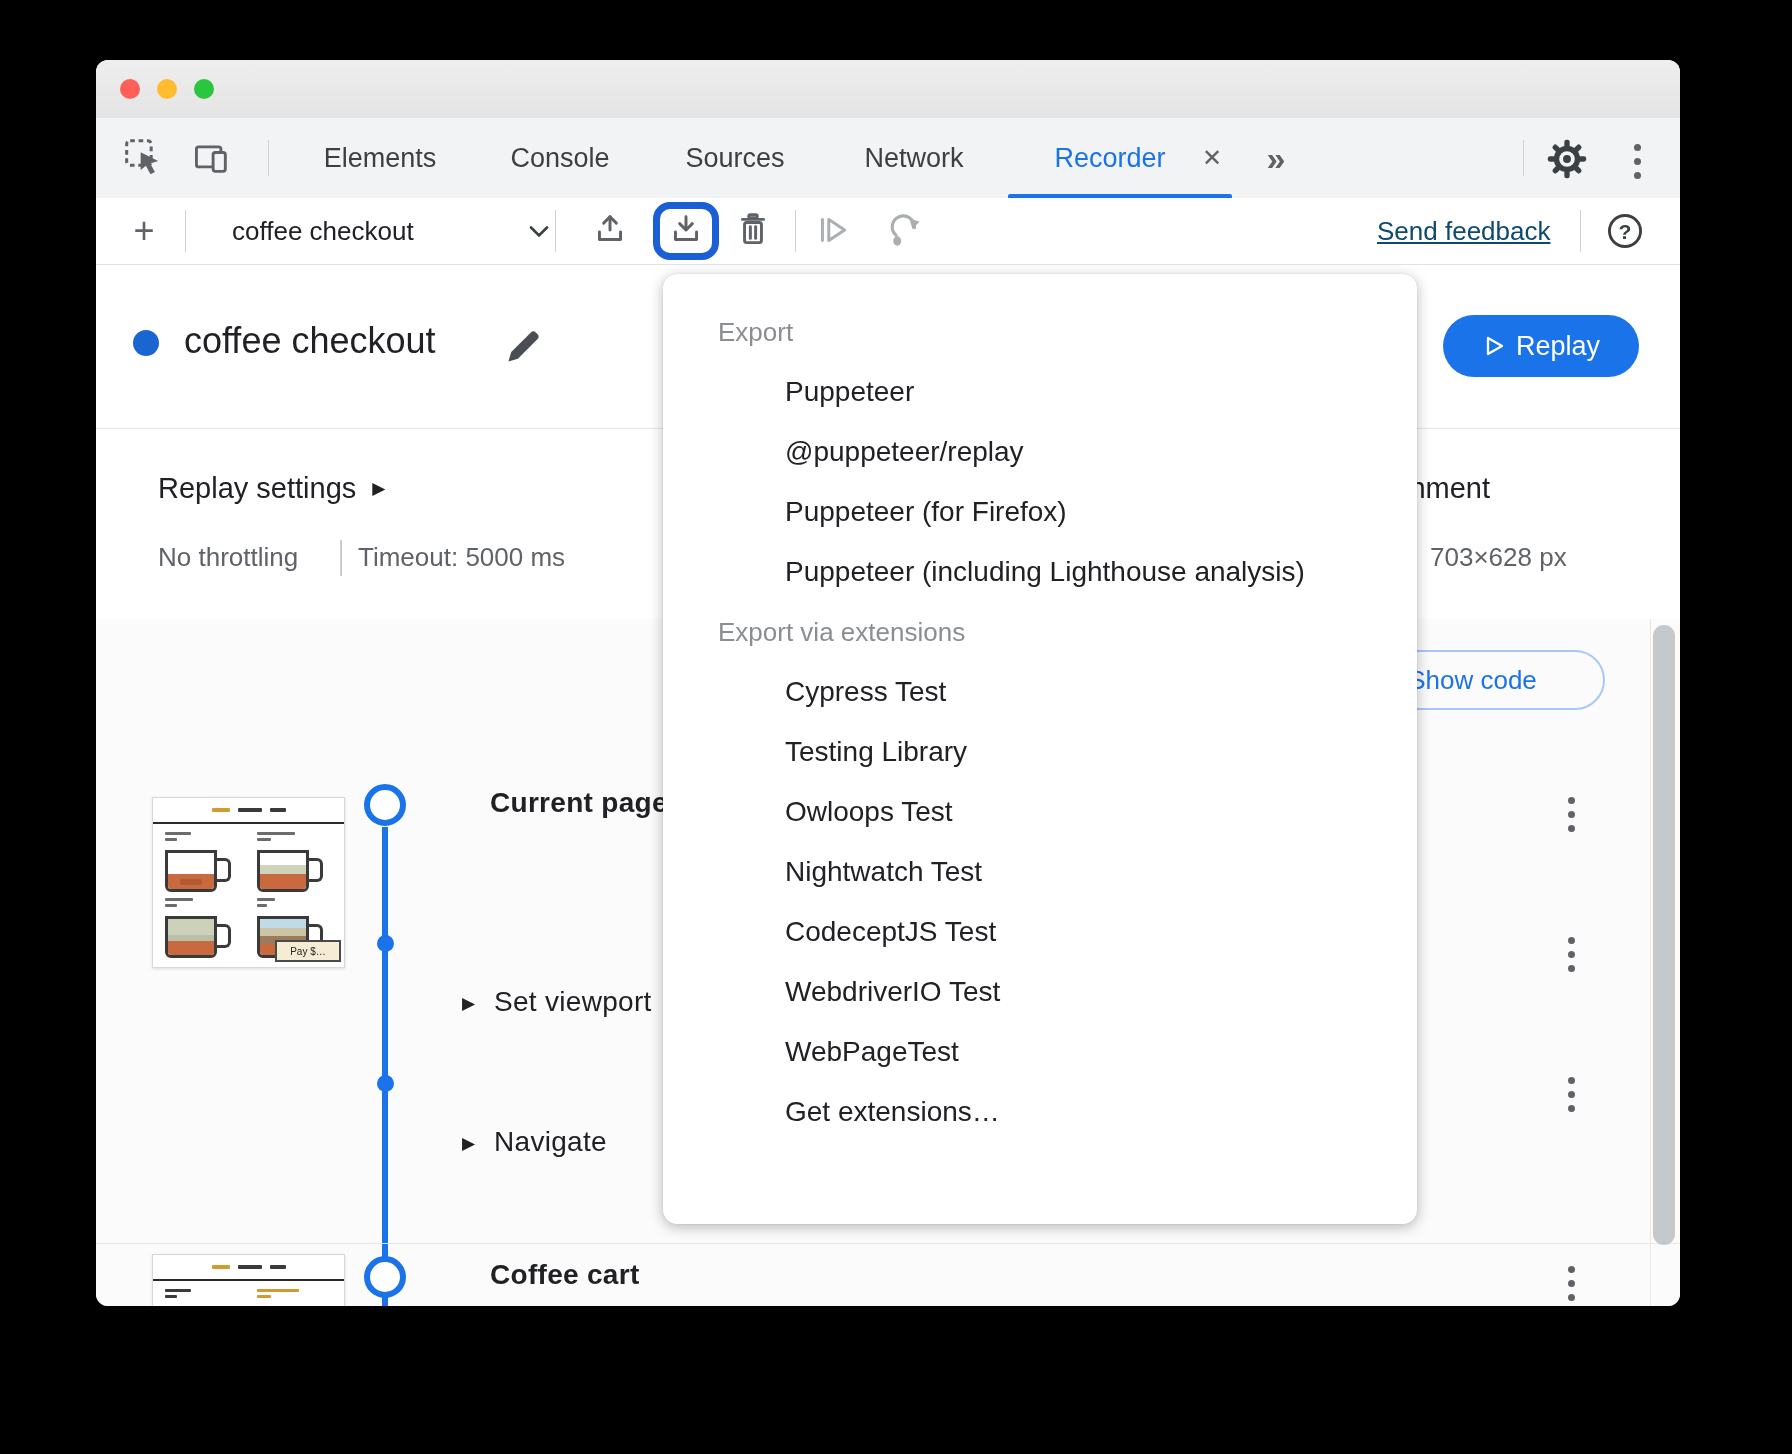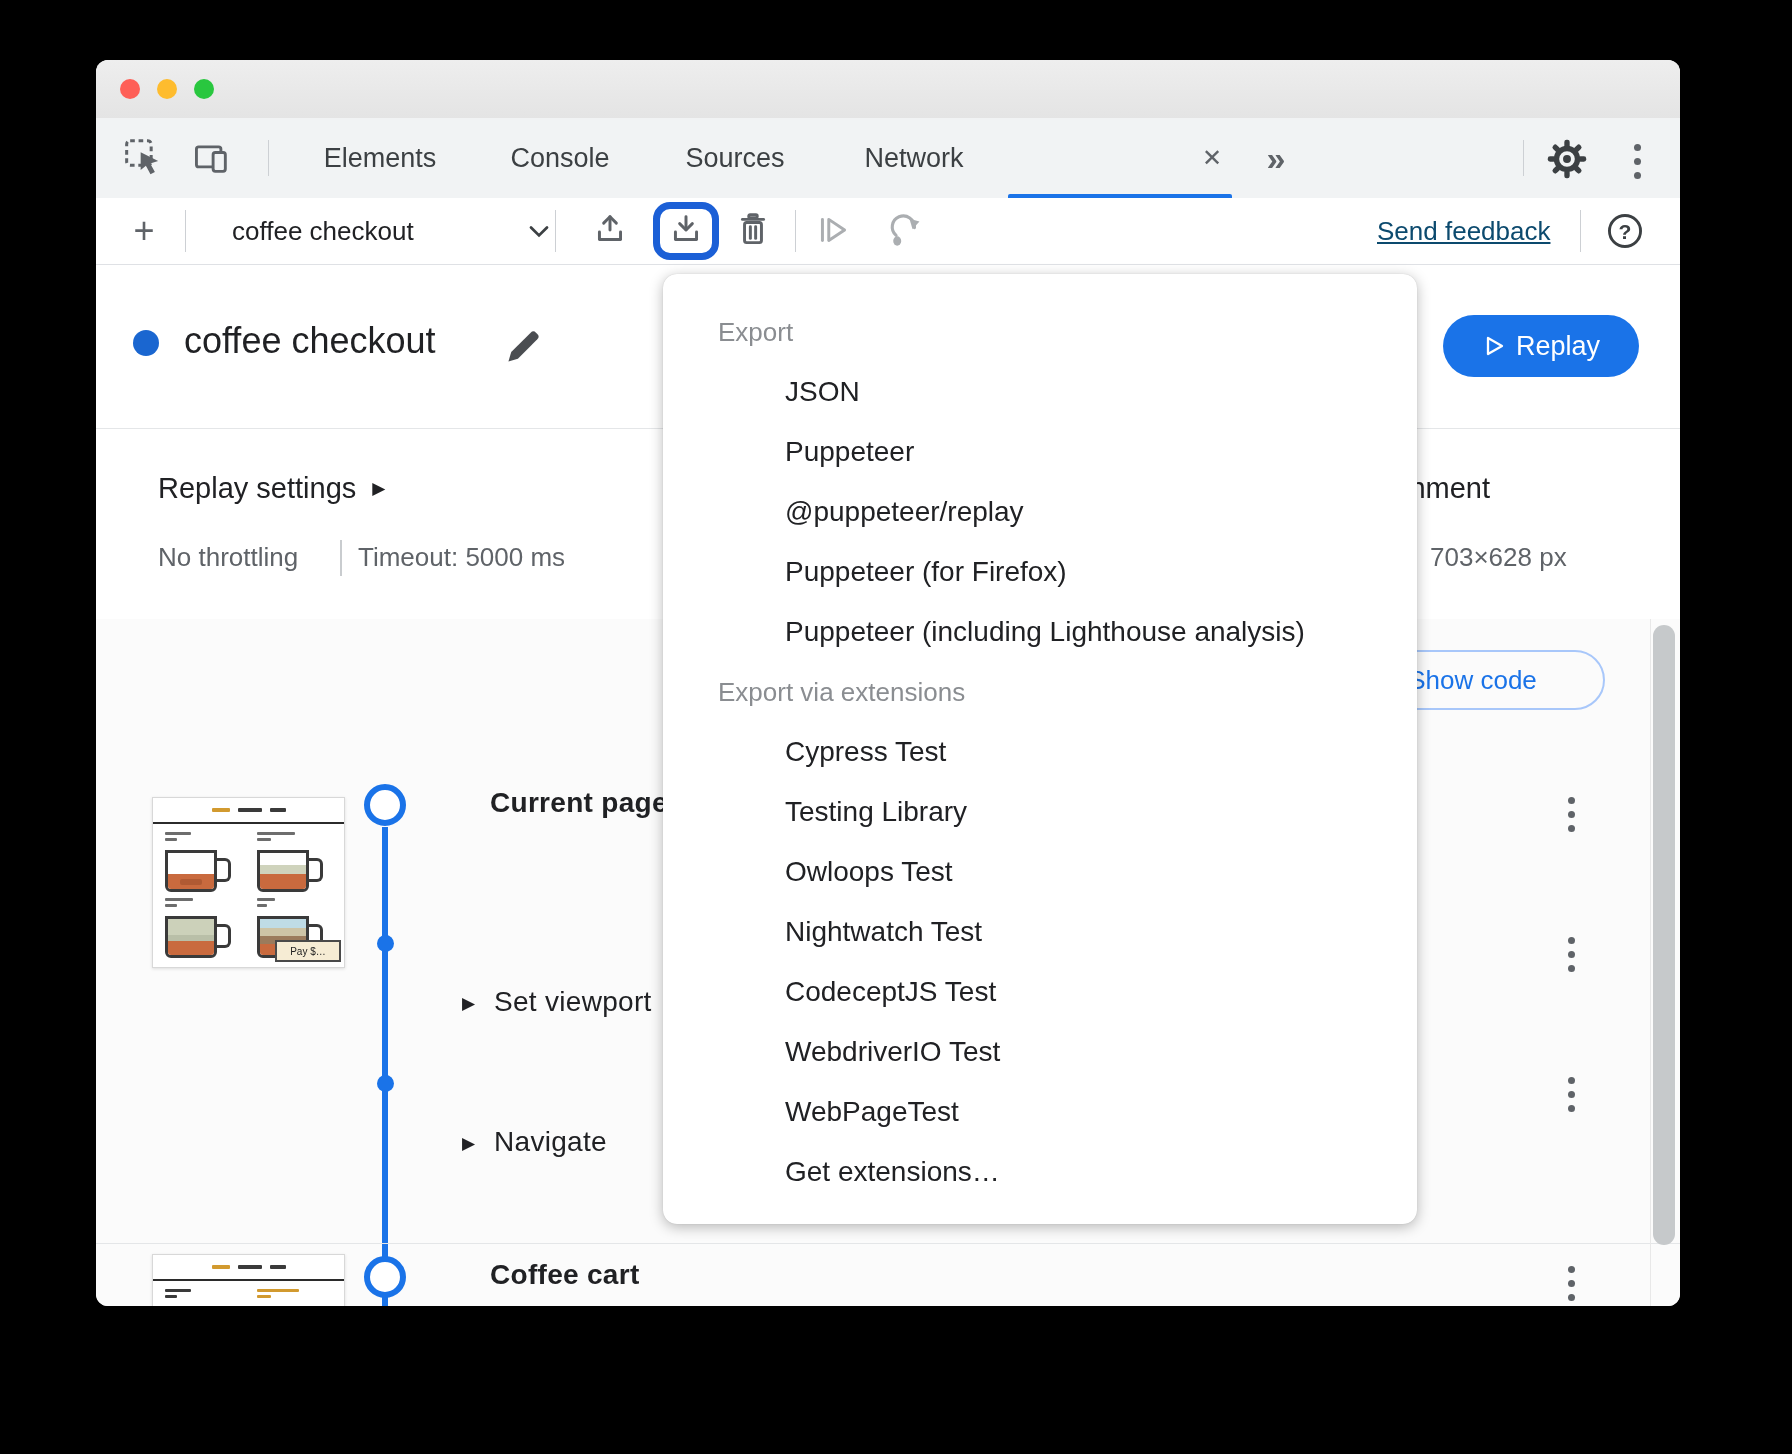--- a/index.html
+++ b/index.html
@@ -91,20 +91,21 @@
         <rect x="4" y="8" width="22" height="18" rx="2" fill="none" stroke="#5f6368" stroke-width="2.6"></rect>
         <rect x="19" y="13" width="11" height="17" rx="2" fill="#f1f3f4" stroke="#5f6368" stroke-width="2.6"></rect>
       </svg>
     </div>
     <div class="abs vdiv" style="left:172px;top:22px;height:36px;"></div>
 
     <div class="tab abs" style="left:218px;width:132px;">Elements</div>
     <div class="tab abs" style="left:409px;width:110px;">Console</div>
     <div class="tab abs" style="left:582px;width:114px;">Sources</div>
     <div class="tab abs" style="left:760px;width:116px;">Network</div>
+    <div class="tab active abs" style="left:939px;width:150px;">Recorder</div>
     <div class="tab abs glyphbtn" style="left:1096px;width:40px;font-size:24px;">✕</div>
     <div class="tab abs glyphbtn" style="left:1152px;width:56px;font-size:34px;font-weight:700;">»</div>
     <div id="tab-underline" class="abs"></div>
 
     <div id="error-badge" class="abs">✕</div>
     <div id="error-count" class="abs">1</div>
     <div class="abs vdiv" style="left:1427px;top:22px;height:36px;"></div>
     <div class="abs glyphbtn" style="left:1450px;top:20px;">
       <svg width="42" height="42" viewBox="0 0 36 36" fill="#3c4043">
         <circle cx="18" cy="18" r="9" fill="none" stroke="#3c4043" stroke-width="4.6"></circle>
@@ -322,21 +323,20 @@
         </div>
 
     </div>
 
     <div id="scroll-sep" class="abs" style="top:0;height:687px;"></div>
     <div id="scroll-thumb" class="abs" style="top:6px;"></div>
   </div>
 
   <div id="export-menu" class="abs">
     <div class="menu-head">Export</div>
-    <div class="menu-row">JSON</div>
     <div class="menu-row">Puppeteer</div>
     <div class="menu-row">@puppeteer/replay</div>
     <div class="menu-row">Puppeteer (for Firefox)</div>
     <div class="menu-row">Puppeteer (including Lighthouse analysis)</div>
     <div class="menu-head">Export via extensions</div>
     <div class="menu-row">Cypress Test</div>
     <div class="menu-row">Testing Library</div>
     <div class="menu-row">Owloops Test</div>
     <div class="menu-row">Nightwatch Test</div>
     <div class="menu-row">CodeceptJS Test</div>

